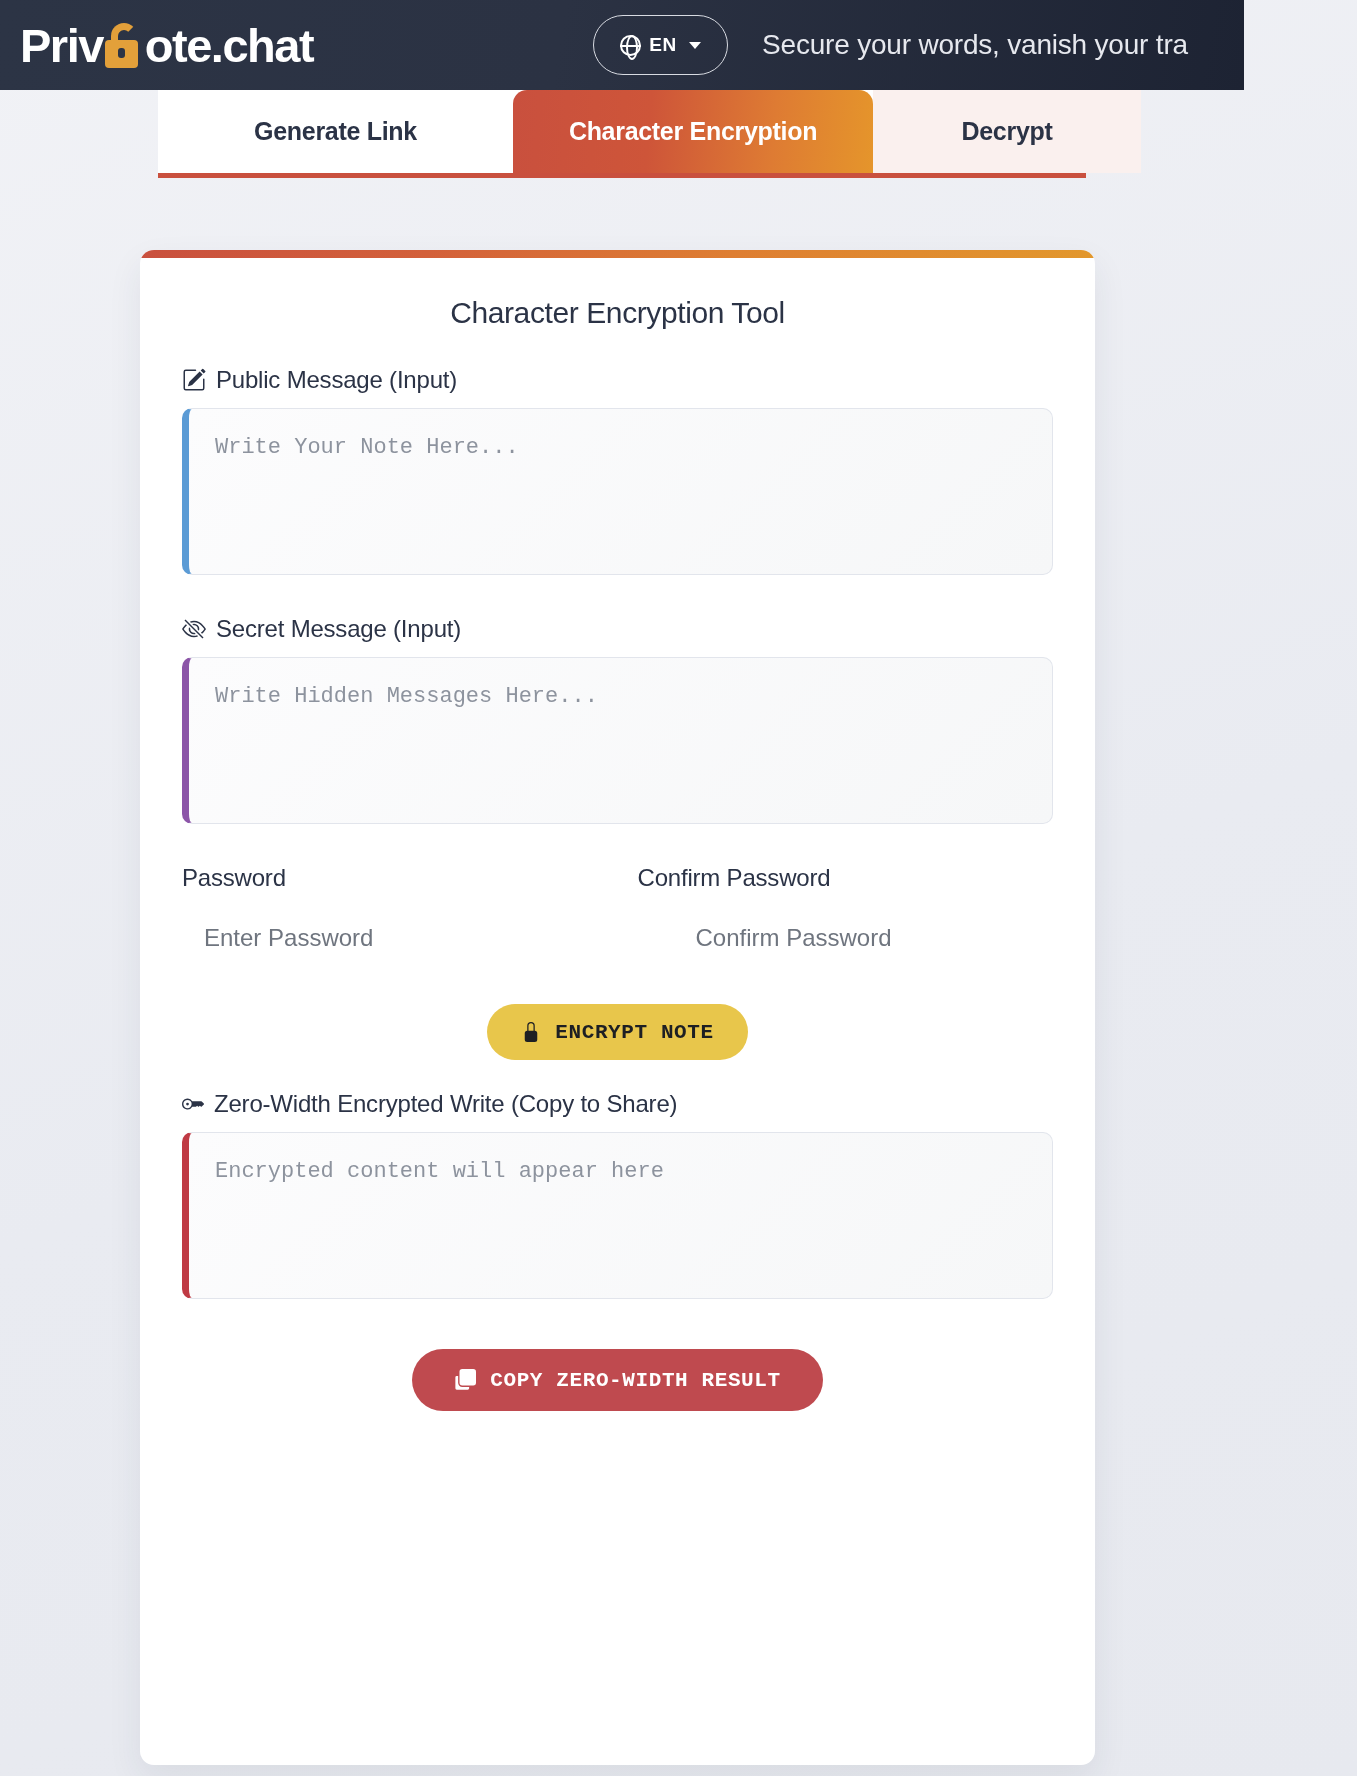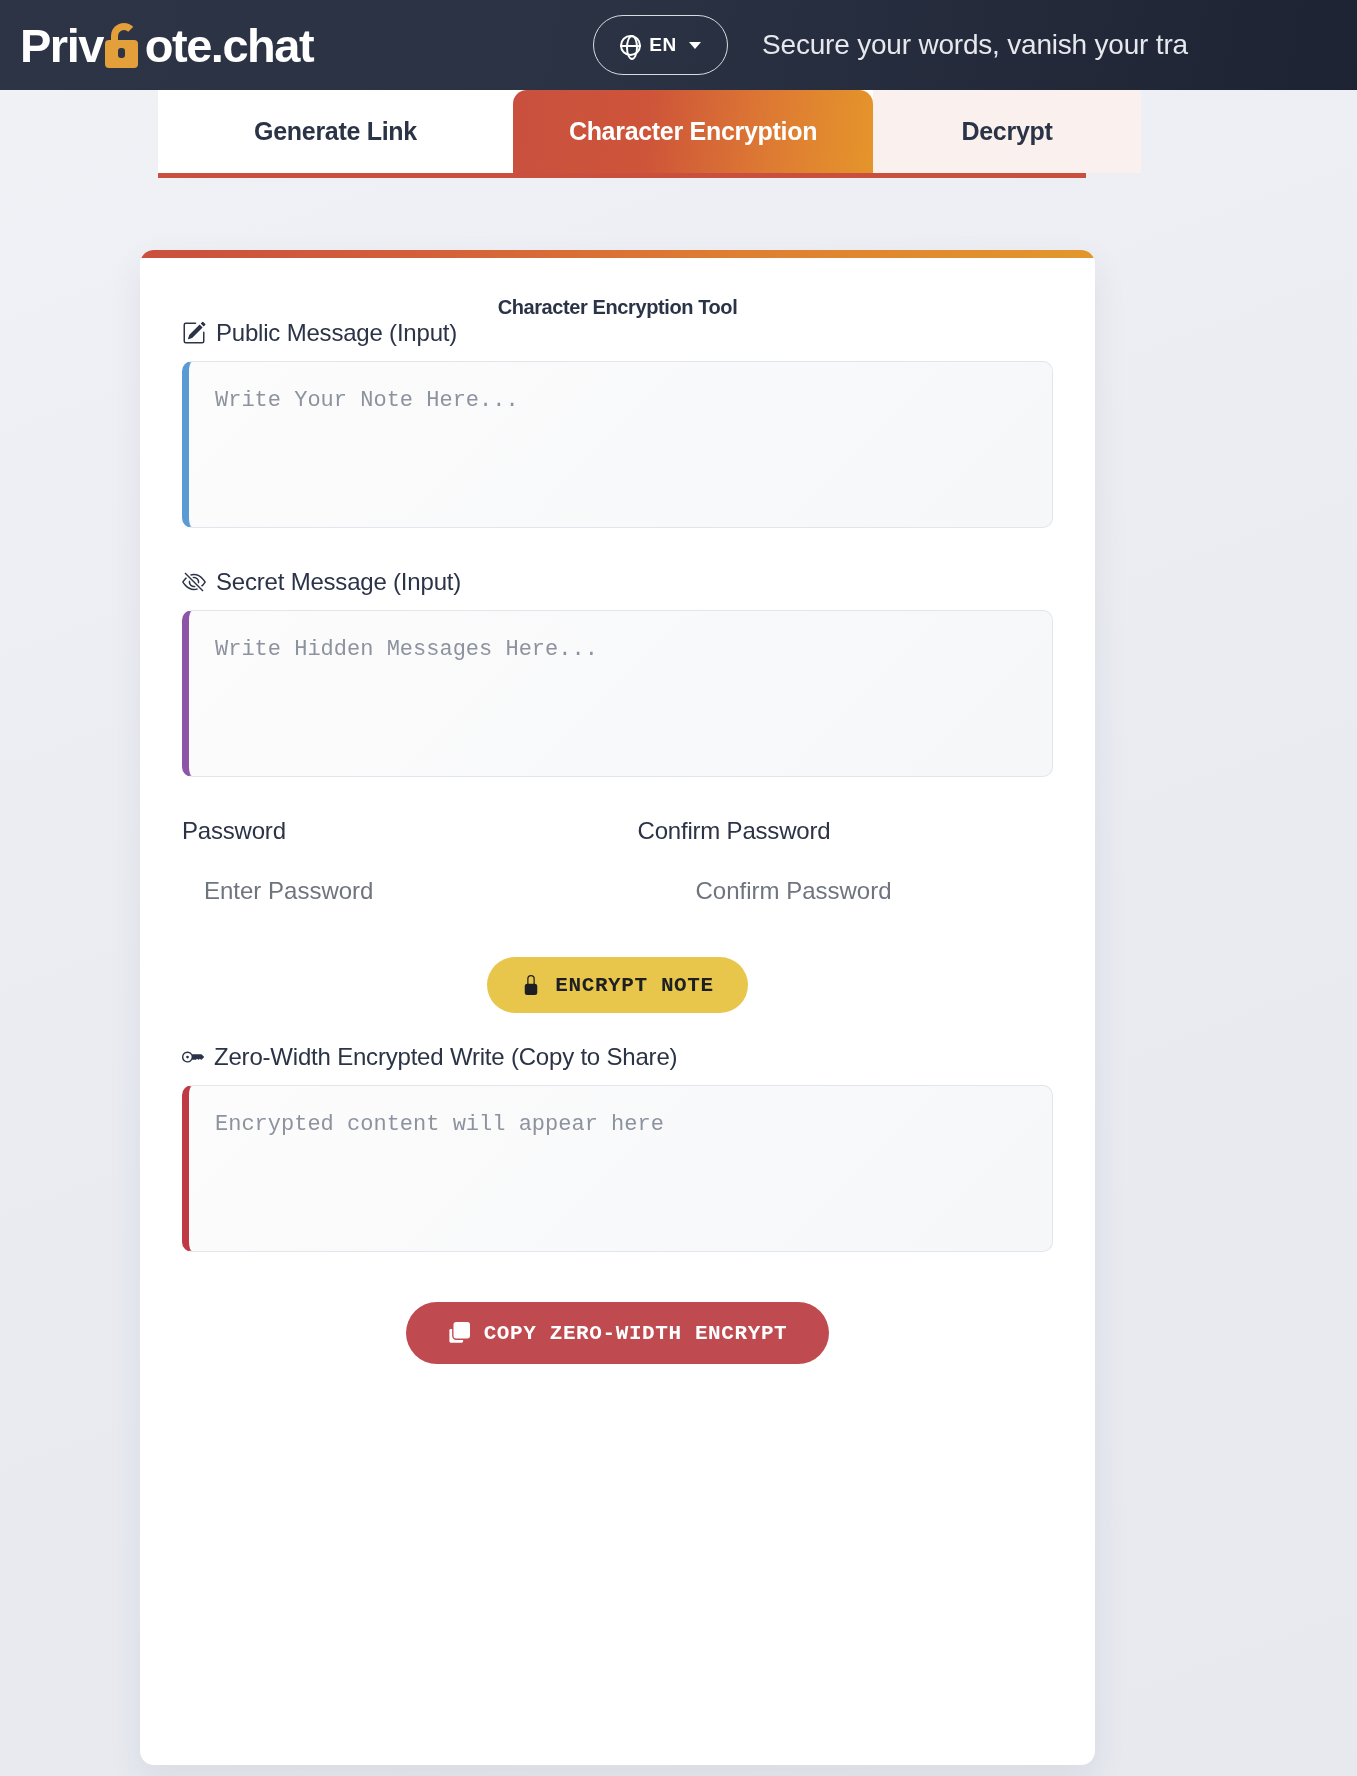--- a/index.html
+++ b/index.html
@@ -21,21 +21,21 @@
     width: 1357px;
     height: 1776px;
     background: linear-gradient(160deg, #f1f2f6 0%, #e9ebf1 55%, #e7e9ef 100%);
     overflow: hidden;
   }
 
   
   .header {
     position: absolute;
     top: 0; left: 0;
-    width: 1357px;
+    width: 1244px;
     height: 90px;
     background: linear-gradient(100deg, #2c3445 0%, #2b3243 45%, #1d2333 100%);
     display: flex;
     align-items: center;
     padding-left: 20px;
     overflow: hidden;
   }
 
   .logo {
     display: flex;
@@ -179,24 +179,25 @@
   }
   .card-top-accent {
     height: 8px;
     background: linear-gradient(90deg, #c9503e 0%, #d3603a 30%, #de7e32 62%, #e2972c 100%);
   }
   .card-inner {
     padding: 38px 42px 0 42px;
   }
   .card-title {
     text-align: center;
-    font-size: 20px;
-    font-weight: 700;
+    font-size: 30px;
+    font-weight: 400;
     color: #2b3346;
     letter-spacing: -0.4px;
+    margin-bottom: 36px;
   }
 
   .field-label {
     display: flex;
     align-items: center;
     gap: 10px;
     font-size: 24px;
     color: #2b3346;
     margin-bottom: 14px;
     letter-spacing: -0.2px;
@@ -390,20 +391,20 @@
       </div>
       <textarea class="ta ta-result" placeholder="Encrypted content will appear here" style=""></textarea>
 
       
       <div class="btn-row">
         <button class="btn btn-copy">
           <svg width="22" height="22" viewBox="0 0 16 16" fill="#ffffff">
             <path d="M4 2a2 2 0 0 1 2-2h8a2 2 0 0 1 2 2v8a2 2 0 0 1-2 2H6a2 2 0 0 1-2-2z"></path>
             <path d="M2 5a1 1 0 0 0-1 1v8a1 1 0 0 0 1 1h8a1 1 0 0 0 1-1v-1H6a3 3 0 0 1-3-3V5z"></path>
           </svg>
-          <span>COPY ZERO-WIDTH ENCRYPT</span>
+          <span>COPY ZERO-WIDTH RESULT</span>
         </button>
       </div>
 
     </div>
   </div>
 
 </div>
 
 </body></html>

